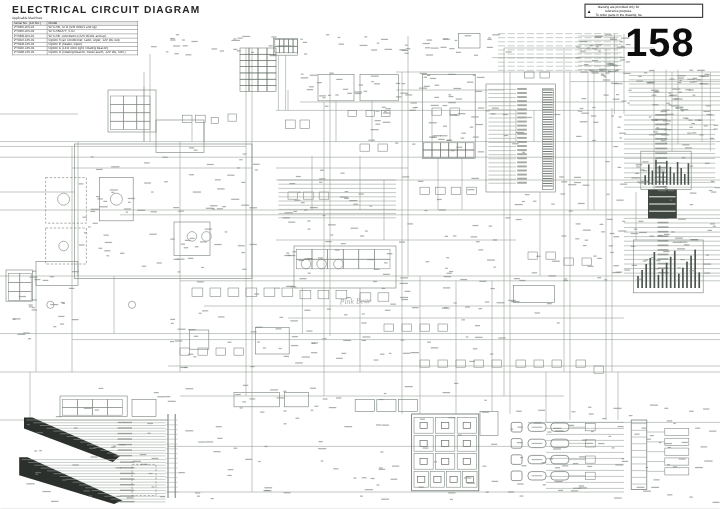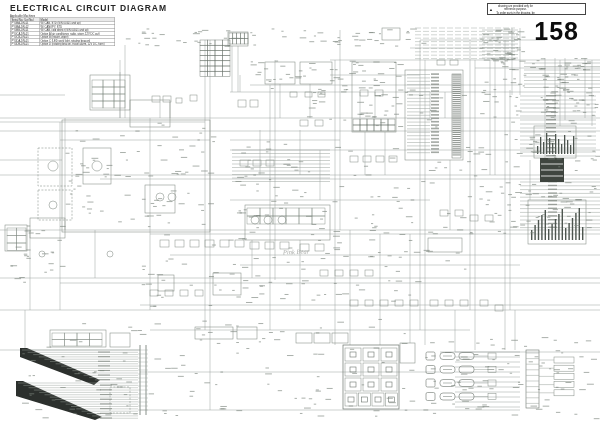--- a/index.html
+++ b/index.html
@@ -27,21 +27,21 @@
     position:absolute; left:487px; top:3px; width:99px; height:12px;
     border:.5px solid #444; display:flex; align-items:center; overflow:hidden;
   }
   .caution-scale {
     transform:scale(.5); transform-origin:center left; width:196px;
     display:flex; align-items:center; gap:3px; padding-left:2px;
   }
   .warn-icon { font-size:8px; line-height:1; color:#222; flex:0 0 auto; }
   .caution-text { font-size:5.4px; line-height:1.15; color:#222; text-align:center; }
   .pageno {
-    position:absolute; right:21px; top:17px; font-size:25px; font-weight:700;
+    position:absolute; right:21px; top:17px; font-size:33px; font-weight:700;
     letter-spacing:1px; color:#0d0d0d;
   }
   .annotation {
     position:absolute; left:283px; top:248px; font-family:"Liberation Serif", serif;
     font-style:italic; font-size:6.5px; color:#a9aba8; transform:rotate(-2deg);
   }
   svg.schem { position:absolute; left:0; top:0; }
 </style>
 </head>
 <body>

